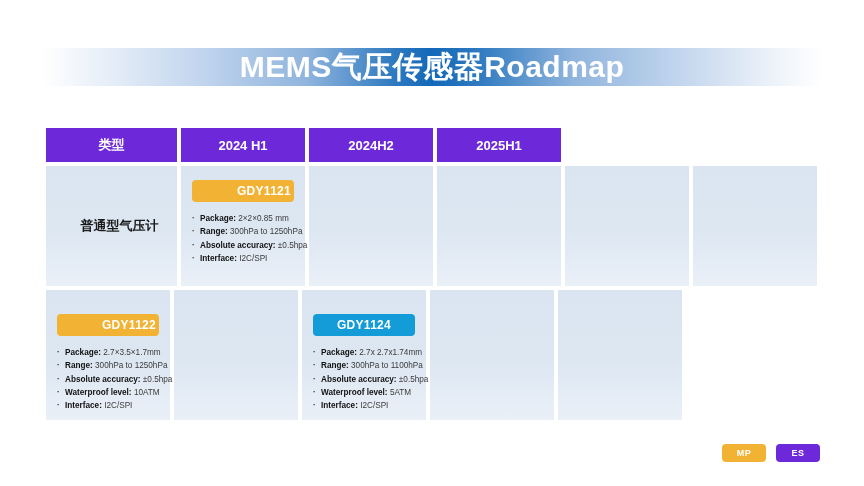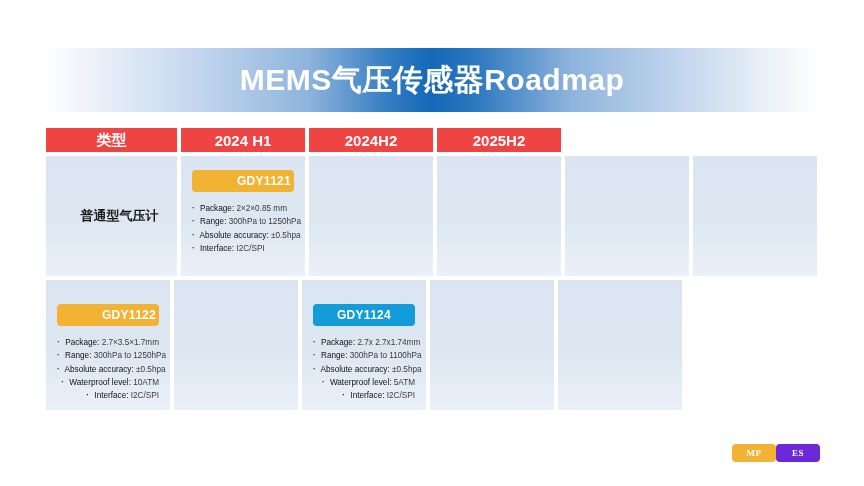--- a/index.html
+++ b/index.html
@@ -14,21 +14,21 @@
     overflow: hidden;
     position: relative;
   }
 
   
   .title-banner {
     position: absolute;
     left: 42px;
     top: 48px;
     width: 780px;
-    height: 64px;
+    height: 38px;
     background: linear-gradient(to right,
         #ffffff 0%,
         #eef3fa 6%,
         #c3d6ee 20%,
         #8fb4dd 34%,
         #2f7ac0 45%,
         #1368b8 50%,
         #2f7ac0 56%,
         #8fb4dd 68%,
         #c3d6ee 82%,
@@ -55,25 +55,25 @@
     width: 772px;
     display: flex;
     flex-direction: column;
   }
   .table-header-row {
     display: flex;
     gap: 4px;
     margin-bottom: 4px;
   }
   .table-header-cell {
-    background: #ef4444;
-    color: #ffffff;
-    font-size: 15px;
-    font-weight: bold;
-    height: 24px;
+    background: #6d28d9;
+    color: #ffffff;
+    font-size: 13px;
+    font-weight: bold;
+    height: 34px;
     display: flex;
     align-items: center;
     justify-content: center;
     white-space: nowrap;
   }
   .col-type   { width: 131px; flex: 0 0 131px; }
   .col-year   { width: 124px; flex: 0 0 124px; }
 
   .table-body-row {
     display: flex;
@@ -81,21 +81,20 @@
     margin-bottom: 4px;
   }
   .table-cell {
     background: linear-gradient(to bottom, #dbe5f1 0%, #dde7f2 55%, #eaf0f8 100%);
     min-height: 120px;
     position: relative;
     box-sizing: border-box;
   }
   .row-2 .table-cell {
     min-height: 130px;
-    text-align: right;
   }
   .type-cell {
     display: flex;
     align-items: center;
     justify-content: center;
     padding-left: 16px;
   }
   .type-label {
     color: #1a1a1a;
     font-size: 13px;
@@ -137,34 +136,34 @@
     line-height: 1.62;
     white-space: nowrap;
   }
   .spec-item::before {
     content: "·";
     color: #2a2a2a;
     margin-right: 3px;
     font-weight: bold;
   }
   .spec-key {
-    font-weight: normal;
+    font-weight: bold;
     color: #111111;
   }
   .spec-val {
     color: #3a3a3a;
   }
 
   
   .legend {
     position: absolute;
     right: 44px;
     bottom: 24px;
     display: flex;
-    font-family: Liberation Serif, serif;
+    gap: 10px;
   }
   .legend-chip {
     width: 44px;
     height: 18px;
     border-radius: 4px;
     display: flex;
     align-items: center;
     justify-content: center;
     color: #ffffff;
     font-size: 9px;
@@ -180,21 +179,21 @@
 <div class="title-banner">
   <span class="title-text">MEMS气压传感器Roadmap</span>
 </div>
 
 <div class="roadmap-table">
 
   <div class="table-header-row">
     <div class="table-header-cell col-type">类型</div>
     <div class="table-header-cell col-year">2024 H1</div>
     <div class="table-header-cell col-year">2024H2</div>
-    <div class="table-header-cell col-year">2025H2</div>
+    <div class="table-header-cell col-year">2025H1</div>
   </div>
 
   <div class="table-body-row row-1">
     <div class="table-cell type-cell col-type">
       <span class="type-label">普通型气压计</span>
     </div>
 
     <div class="table-cell col-year">
       <div class="product-block">
         <div class="chip mp">GDY1121</div>

